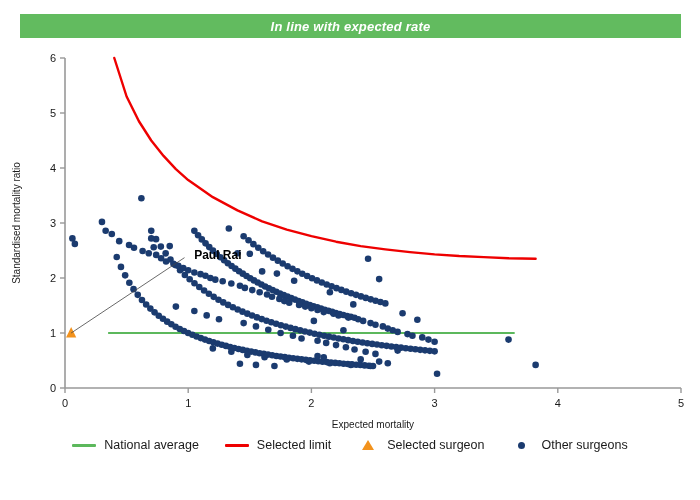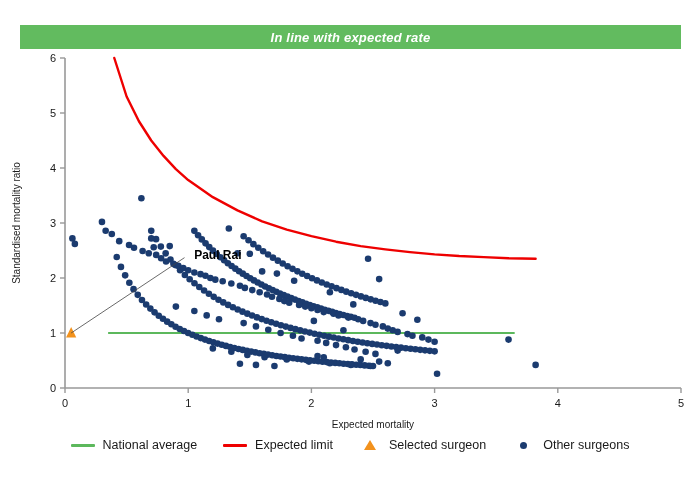--- a/index.html
+++ b/index.html
@@ -16,21 +16,21 @@
   }
   #app {
     position: relative;
     width: 700px;
     height: 500px;
   }
   
   .banner {
     position: absolute;
     left: 20px;
-    top: 25px;
+    top: 14px;
     width: 661px;
     height: 24px;
     background: #62bb5f;
     display: flex;
     align-items: center;
     justify-content: center;
     box-sizing: border-box;
   }
   .banner-text {
     color: #ffffff;
@@ -470,21 +470,21 @@
       </svg>
   </div>
 
   <div class="legend" id="legend">
       <div class="legend-item">
         <span class="swatch-line" style="background: rgb(92, 184, 92);"></span>
         <span class="legend-label">National average</span>
       </div>
       <div class="legend-item">
         <span class="swatch-line" style="background: rgb(238, 0, 0);"></span>
-        <span class="legend-label">Expected limit</span>
+        <span class="legend-label">Selected limit</span>
       </div>
       <div class="legend-item">
         <span class="swatch-tri" style="border-bottom: 10px solid rgb(242, 146, 29);"></span>
         <span class="legend-label">Selected surgeon</span>
       </div>
       <div class="legend-item">
         <span class="swatch-dot" style="background: rgb(27, 59, 111);"></span>
         <span class="legend-label">Other surgeons</span>
       </div>
     </div>

